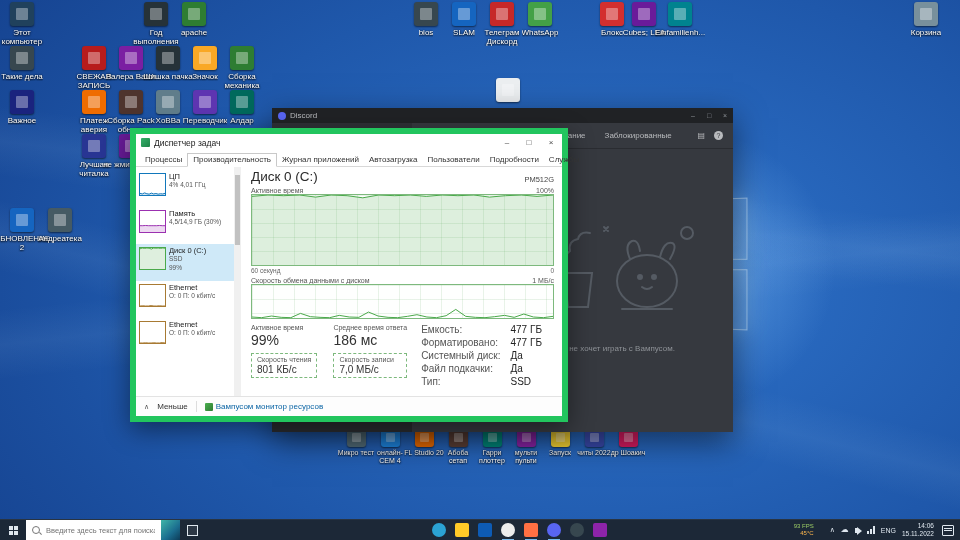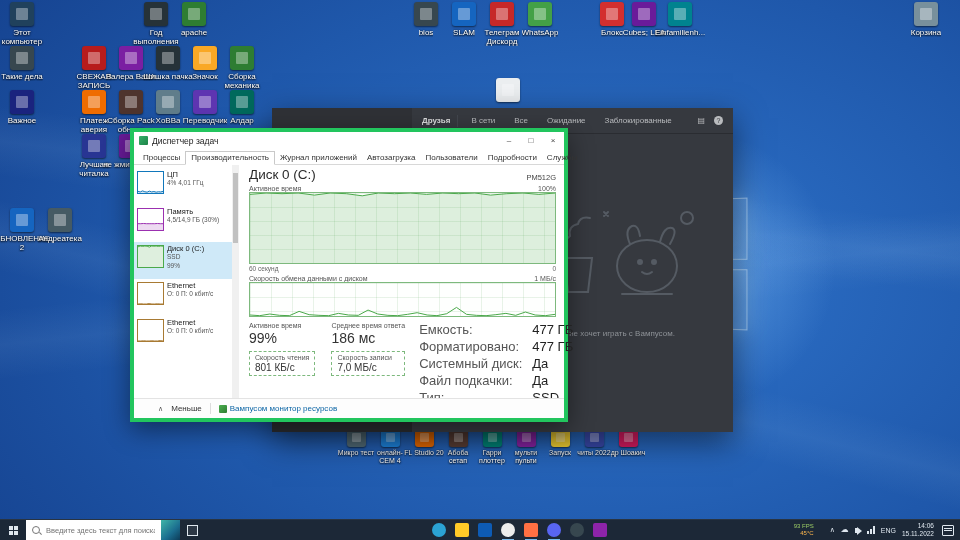--- a/index.html
+++ b/index.html
@@ -47,21 +47,21 @@
   .dc-pill{padding:1px 6px;border-radius:3px;color:#b9bbbe;white-space:nowrap}
   .dc-hicons{margin-left:auto;display:flex;gap:9px;align-items:center;color:#b9bbbe}
   .dc-inbox{font-size:8px}
   .dc-help{width:9px;height:9px;border-radius:50%;background:#b9bbbe;color:#36393f;font-size:7px;
     display:flex;align-items:center;justify-content:center}
   .dc-content{flex:1;position:relative}
   .wumpus{position:absolute;left:140px;top:54px}
   .dc-empty{position:absolute;left:78px;top:195px;width:240px;text-align:center;color:#8e9297;font-size:8px}
 
   
-  .tm{position:absolute;left:130px;top:128px;width:438px;height:294px;background:#fff;border:4px solid #22c55e;
+  .tm{position:absolute;left:130px;top:128px;width:438px;height:294px;background:#fff;border:6px solid #22c55e;
       box-shadow:0 8px 24px rgba(0,0,0,.45);z-index:3;display:flex;flex-direction:column;font-size:8px;color:#333;box-sizing:border-box}
   .t-title{height:17px;display:flex;align-items:center;padding-left:5px;gap:4px;flex:none}
   .t-ico{width:9px;height:9px;background:linear-gradient(135deg,#36b06a,#1d8348);border-radius:1px;flex:none}
   .t-title-text{font-size:8.5px;color:#222}
   .t-ctrls{margin-left:auto;display:flex;height:100%}
   .t-ctrls span{width:22px;display:flex;align-items:center;justify-content:center;color:#444;font-size:8px}
   .t-menu{height:13px;display:flex;gap:11px;padding-left:6px;align-items:center;flex:none;font-size:8.5px;color:#222}
   .t-tabs{height:15px;display:flex;align-items:flex-end;padding-left:4px;border-bottom:1px solid #d8d8d8;flex:none;font-size:8px}
   .t-tab{padding:1px 5px 2px;color:#333;white-space:nowrap}
   .t-tab.sel{border:1px solid #c9c9c9;border-bottom:1px solid #fff;margin-bottom:-1px;background:#fff}
@@ -85,23 +85,23 @@
                repeating-linear-gradient(to bottom, rgba(96,169,96,.14) 0 1px, transparent 1px 14px), #fefffe}
   .g1{height:70px} .g2{height:33px}
   .t-axis{display:flex;justify-content:space-between;font-size:6.5px;color:#666;margin-top:1px}
   .t-stats{display:flex;margin-top:5px;gap:14px;flex:1;min-height:0}
   .t-col-left{display:grid;grid-template-columns:max-content max-content;gap:5px 16px;align-content:start}
   .t-stat{display:flex;flex-direction:column;gap:1px}
   .t-stat .lab{font-size:7px;color:#555}
   .t-stat .val{font-size:10px;color:#333}
   .t-stat.big .val{font-size:14px;font-weight:300}
   .t-stat.dash{border:1px dashed #7db97d;padding:2px 5px}
-  .t-col-right{display:grid;grid-template-columns:max-content max-content;gap:2px 10px;align-content:start;font-size:13px}
+  .t-col-right{display:grid;grid-template-columns:max-content max-content;gap:2px 10px;align-content:start;font-size:10px}
   .t-info-lab{color:#555} .t-info-val{color:#222}
-  .t-footer{height:19px;border-top:1px solid #e3e3e3;display:flex;align-items:center;gap:8px;padding:0 24px;flex:none;
+  .t-footer{height:19px;border-top:1px solid #e3e3e3;display:flex;align-items:center;gap:8px;padding:0 8px;flex:none;
     font-size:8px;color:#333;background:#fdfdfd}
   .t-chev{font-size:7px;color:#555}
   .t-sep{width:1px;height:11px;background:#ddd}
   .t-link{color:#0a64a4;display:flex;gap:3px;align-items:center}
   .t-linkico{width:8px;height:8px;background:linear-gradient(135deg,#4caf50,#2e7d32);border-radius:1px}
 
   
   .tb{position:absolute;left:0;bottom:0;width:960px;height:20px;background:#1c2837;display:flex;align-items:center;
       z-index:10;border-top:1px solid rgba(255,255,255,.06)}
   .tb-start{width:26px;height:100%;display:flex;align-items:center;justify-content:center;flex:none}
@@ -334,20 +334,29 @@
     </div>
 
     <div class="dicon small" style="left: 608px; top: 428px;">
       <div class="tile" style="background: rgb(216, 27, 96);"></div>
       <div class="lbl">др Шоакич</div>
     </div>
 
 </div>
 
 <div class="dc">
+  <div class="dc-title">
+    <span class="dc-logo"></span>
+    <span>Discord</span>
+    <span class="dc-ctrls">
+      <span>–</span>
+      <span>□</span>
+      <span>×</span>
+    </span>
+  </div>
   <div class="dc-body">
     <div class="dc-side">
       <div class="dc-user"></div>
     </div>
     <div class="dc-main">
       <div class="dc-head">
         <span class="dc-friends">Друзья</span>
         <span class="dc-div"></span>
 
           <span class="dc-pill">В сети</span>

